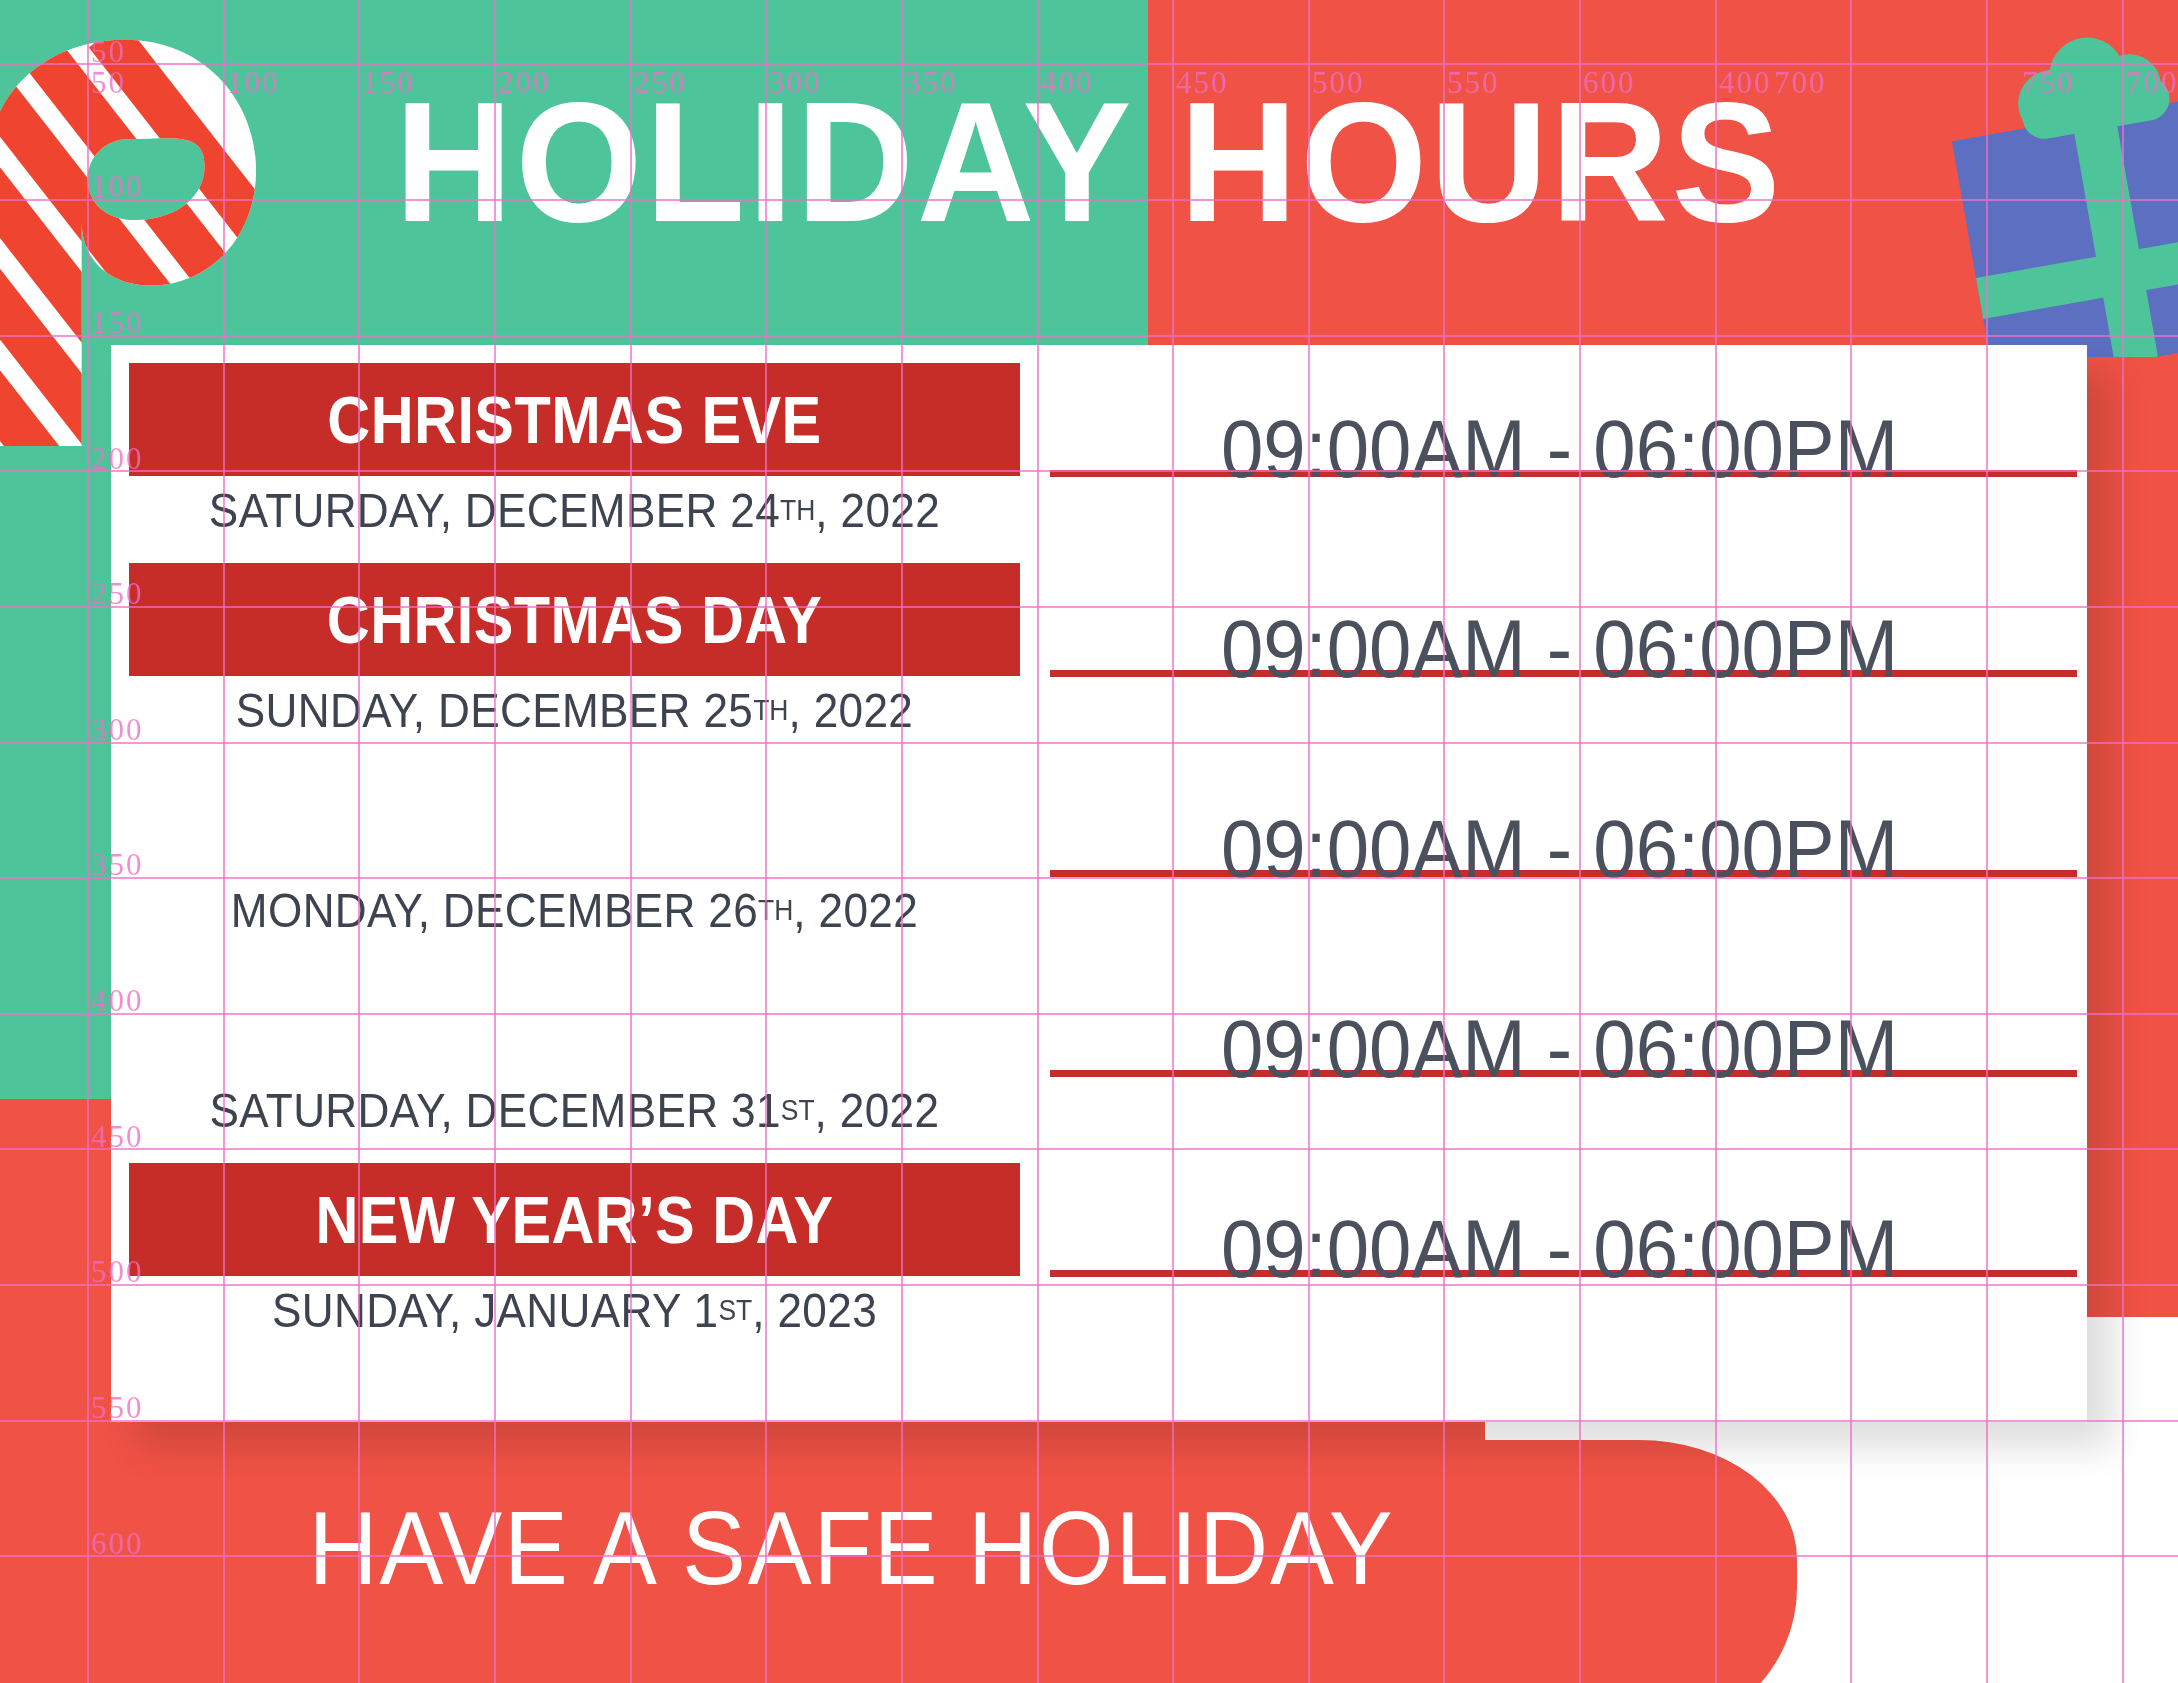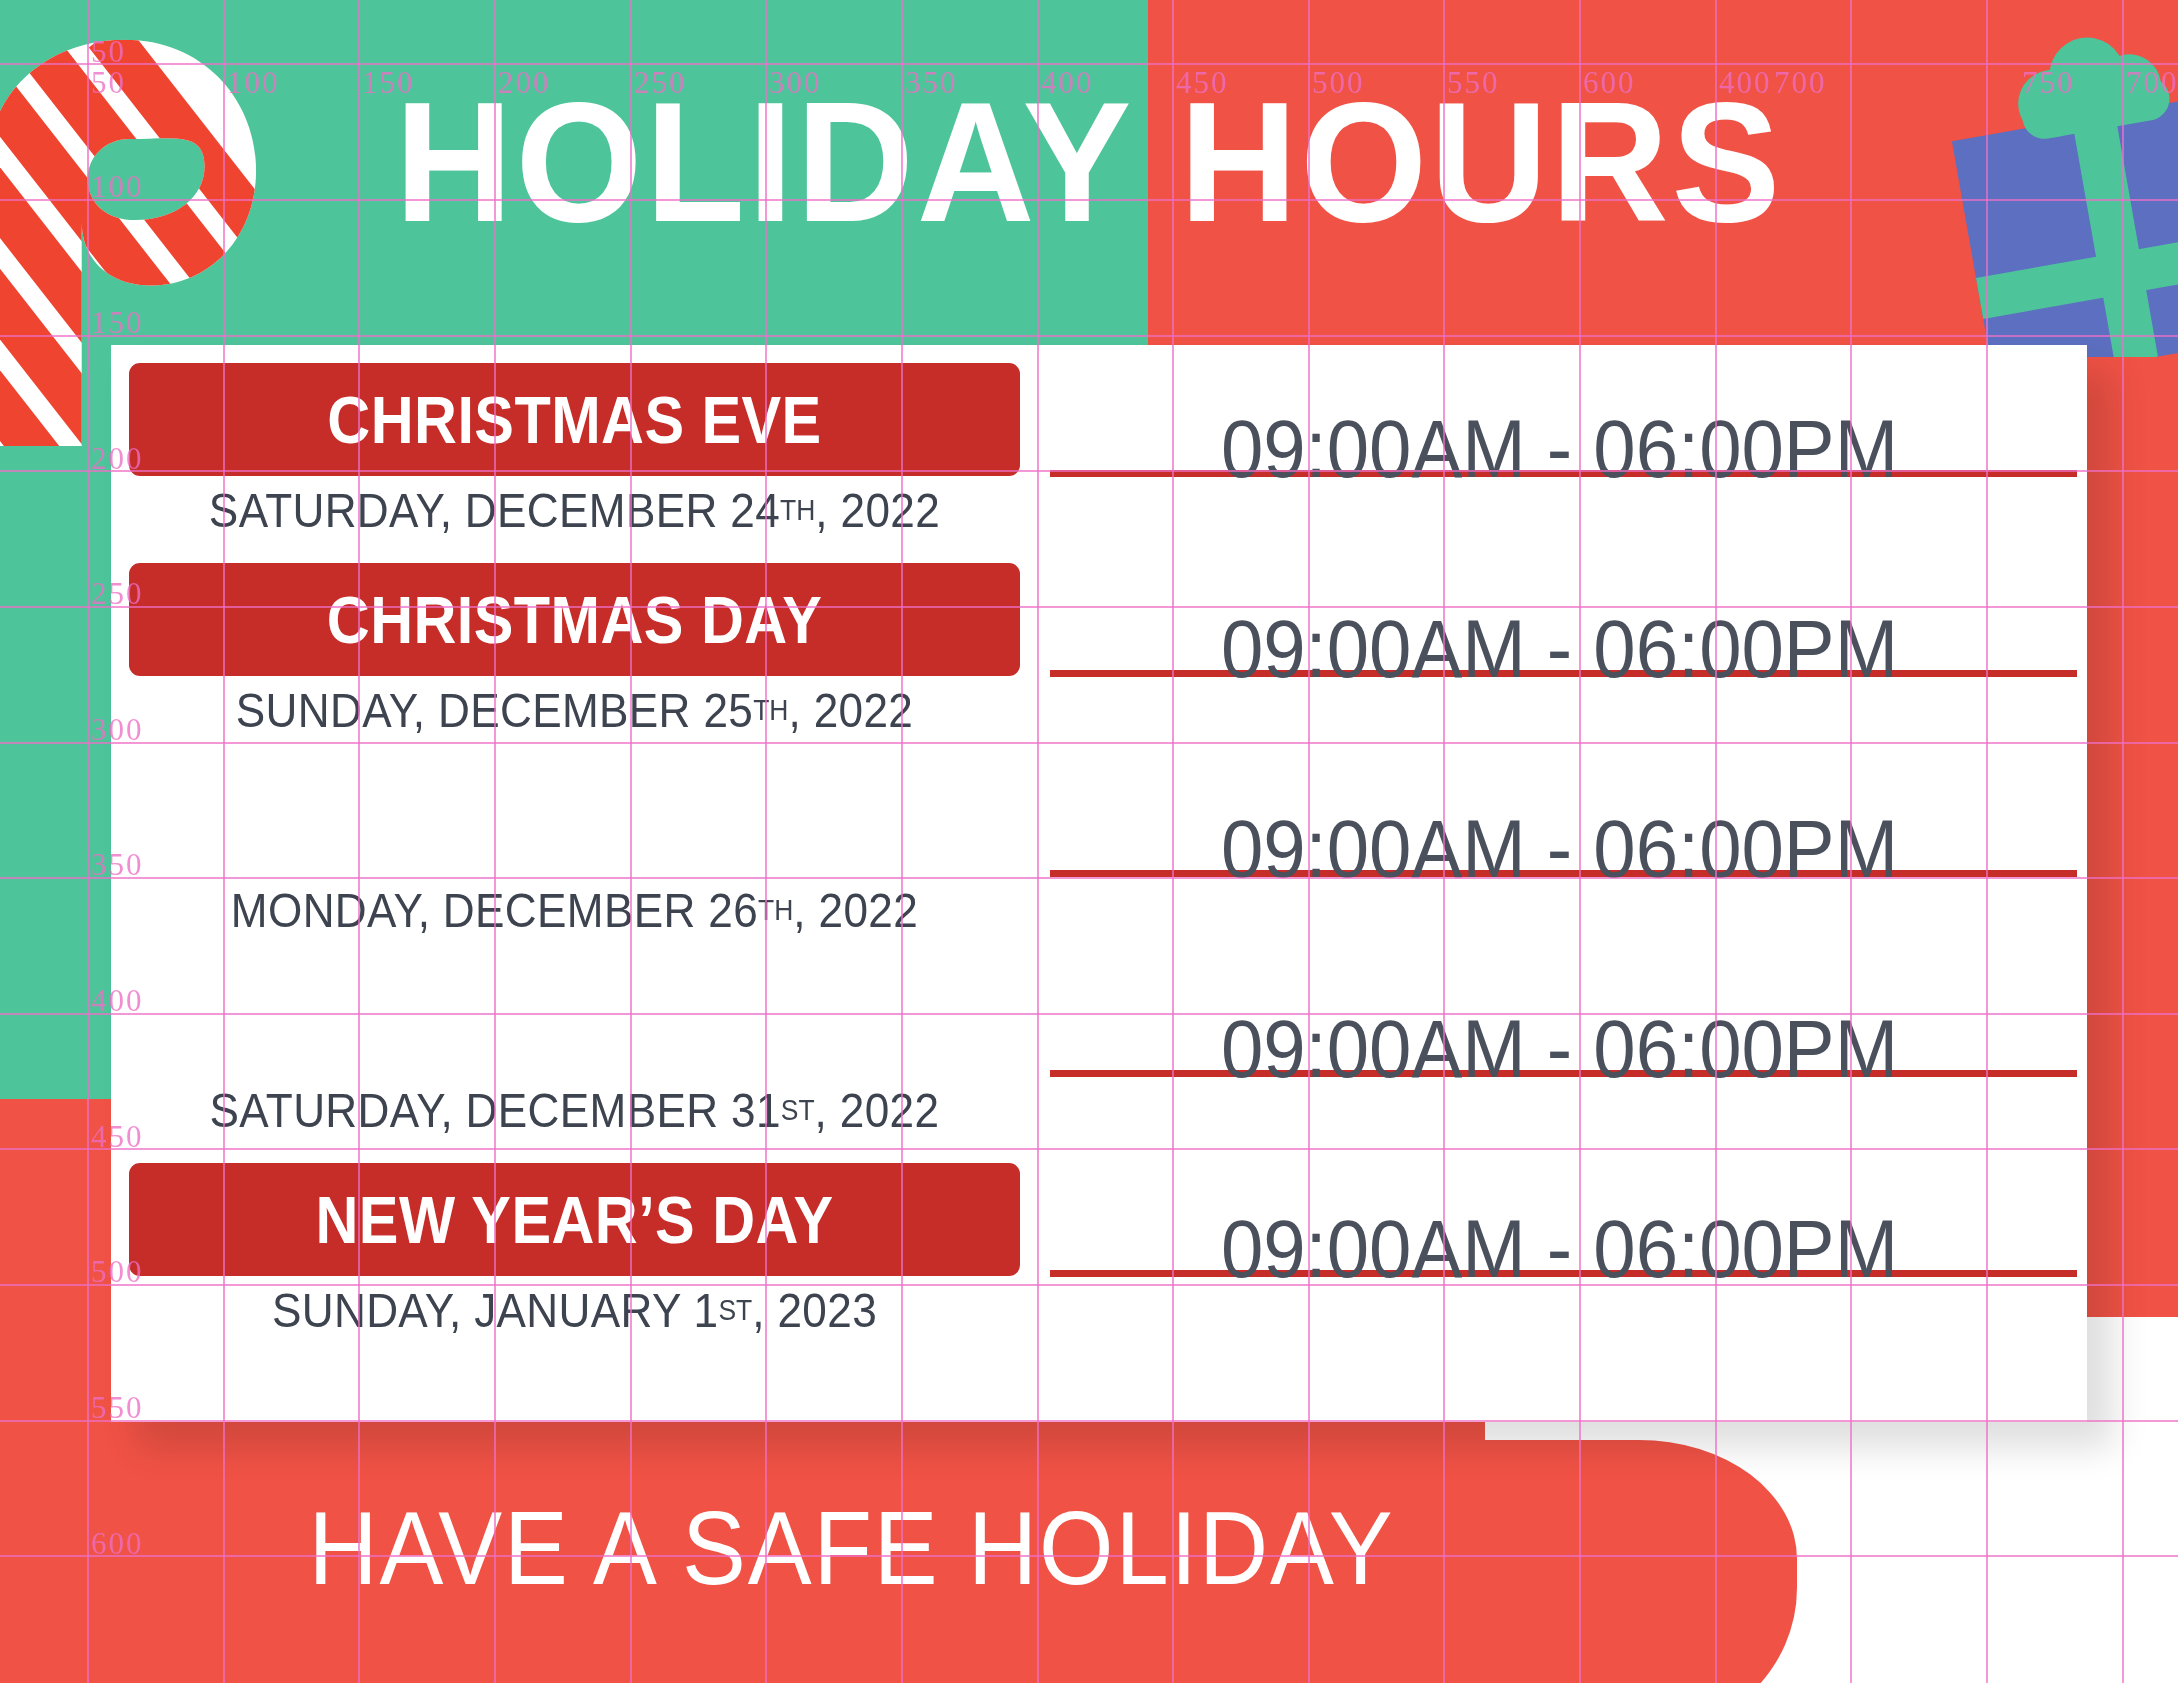--- a/index.html
+++ b/index.html
@@ -60,21 +60,20 @@
   .row{position:absolute;left:0;width:100%;height:216px;}
   .row:nth-child(1){top:0px;}
   .row:nth-child(2){top:200px;}
   .row:nth-child(3){top:400px;}
   .row:nth-child(4){top:600px;}
   .row:nth-child(5){top:800px;}
 
   .label-bar{
     position:absolute;left:18px;top:18px;width:891px;height:113px;
     background:#C62C28;
-    border-radius:11px;
   }
   .label-bar span{
     position:absolute;left:0;top:0;width:100%;height:100%;
     display:flex;align-items:center;justify-content:center;
     color:#ffffff;font-weight:700;font-size:66px;letter-spacing:0.5px;
     transform:scaleX(0.90);transform-origin:center;
     white-space:nowrap;
   }
 
   .date-line{

